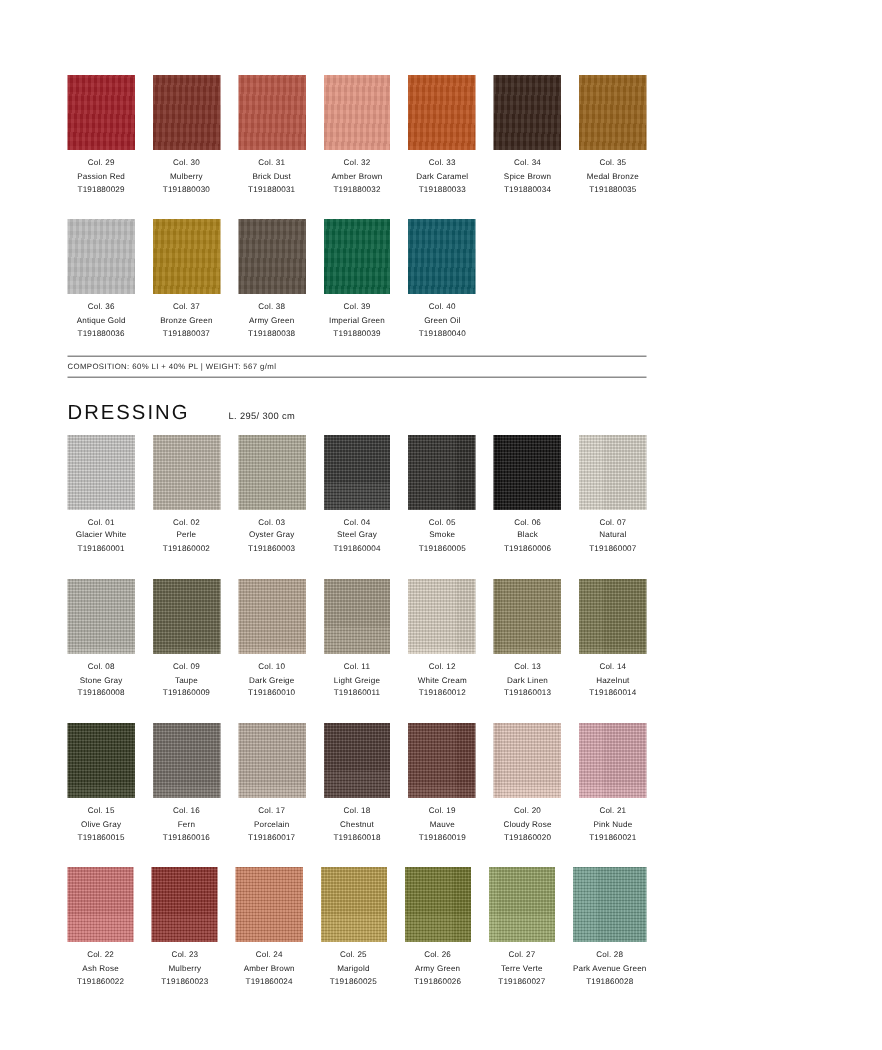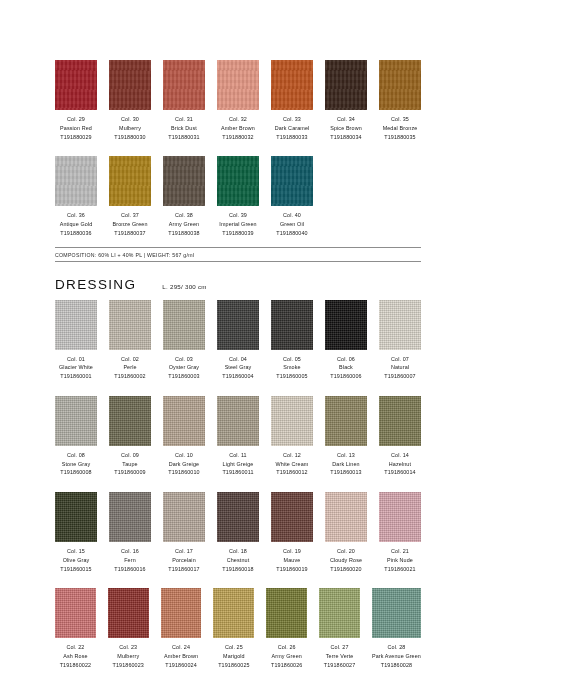--- a/index.html
+++ b/index.html
@@ -1,21 +1,21 @@
 <!DOCTYPE html>
 <html><head>
 <meta charset="utf-8">
 <style>
   html,body{margin:0;padding:0;}
   body{
     width:588px;height:700px;background:#ffffff;
     font-family:"Liberation Sans", sans-serif;
     color:#1a1a1a;overflow:hidden;
   }
-  .page{position:relative;width:476px;height:700px;padding:10px;box-sizing:border-box;}
+  .page{position:relative;width:476px;height:700px;padding:0;box-sizing:border-box;}
 
   .group{padding:0 45px;box-sizing:border-box;}
 
   .swatch-row{
     display:grid;
     grid-template-columns:repeat(7,1fr);
     column-gap:12px;
     margin-bottom:4px;
   }
   .swatch-cell{display:flex;flex-direction:column;align-items:center;}

